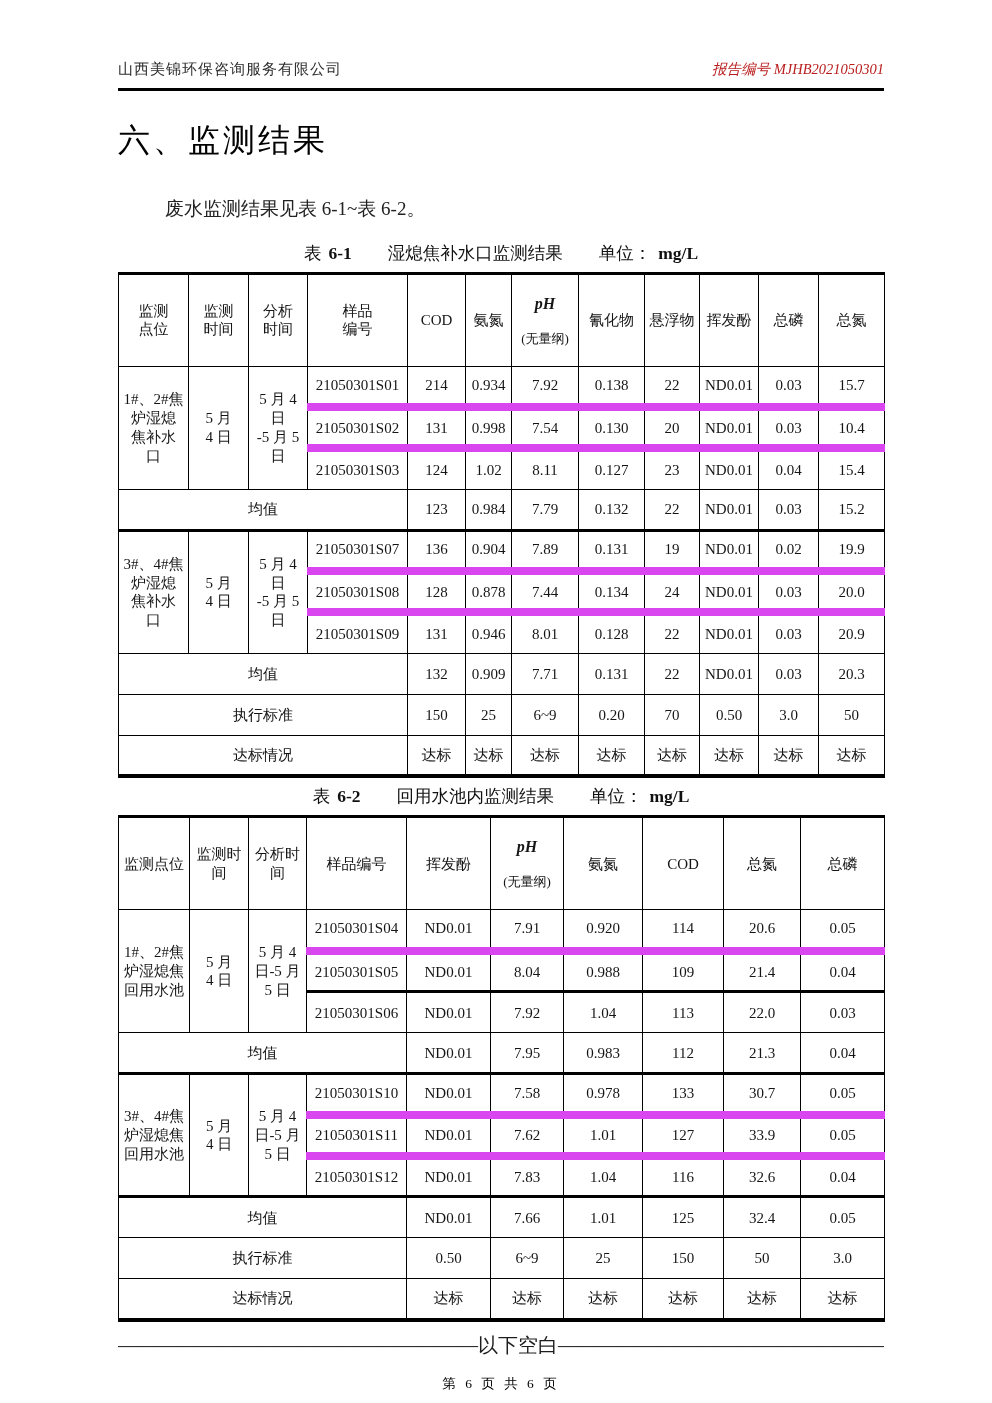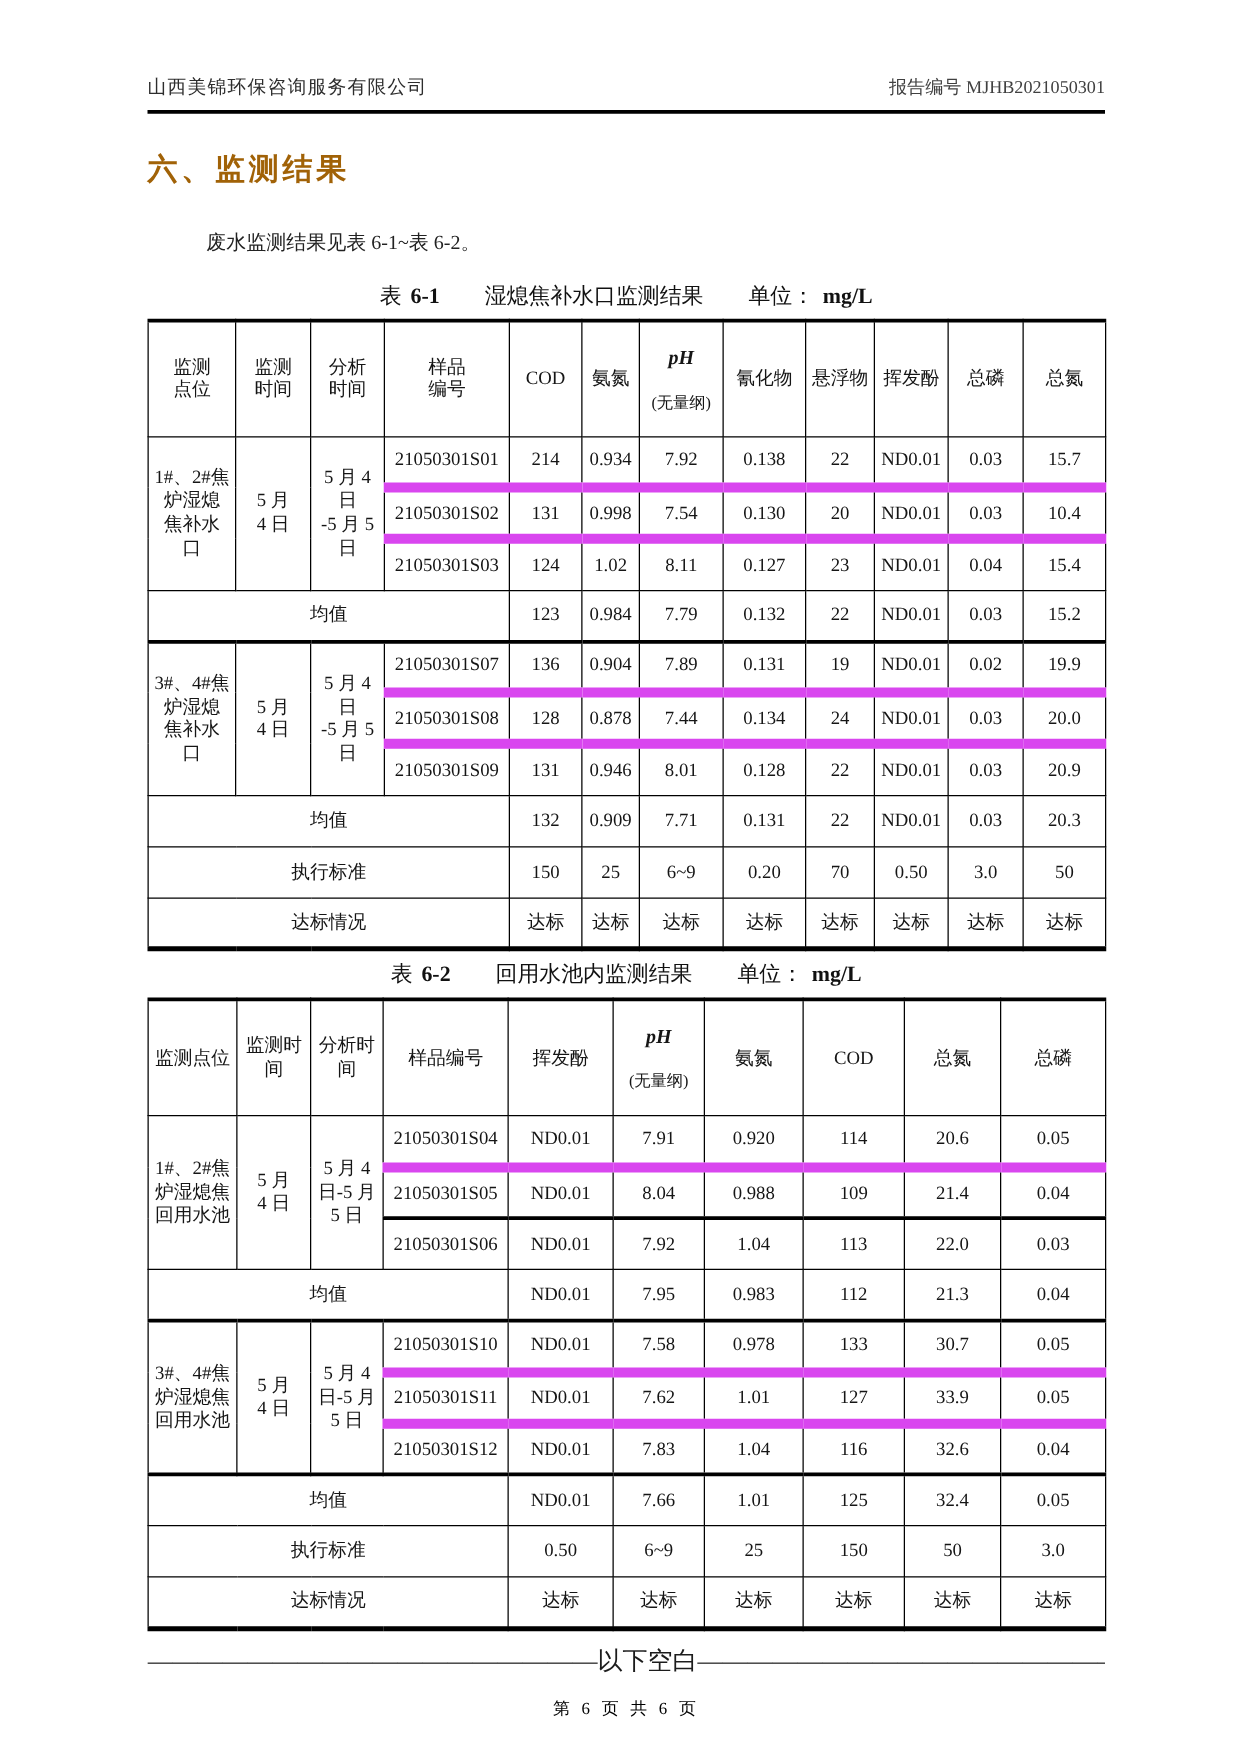--- a/index.html
+++ b/index.html
@@ -5,25 +5,25 @@
   html,body { margin:0; padding:0; }
   body {
     width:992px; height:1403px; background:#ffffff;
     font-family:"Liberation Serif","DejaVu Serif",serif;
     color:#1c1c1c;
   }
   .content { width:766px; margin-left:118px; }
 
   .pagehead { display:flex; justify-content:space-between; align-items:flex-end; padding-top:60px; }
   .pagehead .left  { font-size:15px; color:#2d2d2d; letter-spacing:1px; }
-  .pagehead .right { font-size:14.5px; color:#404040; }
+  .pagehead .right { font-size:14.5px; color:#b91c1c;font-style:italic; }
   .rule { height:3px; background:#000; margin-top:9px; }
 
-  .sect-title { font-size:24px; font-weight:bold; letter-spacing:3px; margin:28px 0 0 0; color:#a16207; }
-  .intro { margin:33px 0 0 0; padding-left:47px; font-size:16px; color:#222; }
+  .sect-title { font-size:32px; font-weight:normal; letter-spacing:3px; margin:28px 0 0 0; color:#000000; }
+  .intro { margin:33px 0 0 0; padding-left:47px; font-size:19px; color:#222; }
 
   .caption { display:flex; justify-content:center; align-items:baseline; gap:36px; margin-top:19px; font-size:17.5px; color:#111; }
   .caption .grp { display:flex; gap:7px; align-items:baseline; }
   .caption b { font-weight:bold; }
 
   table.tbl {
     border-collapse:collapse; table-layout:fixed; width:766px;
     margin-top:7px;
     border-top:3px solid #000; border-bottom:4px solid #000;
     border-left:1px solid #000; border-right:1px solid #000;

